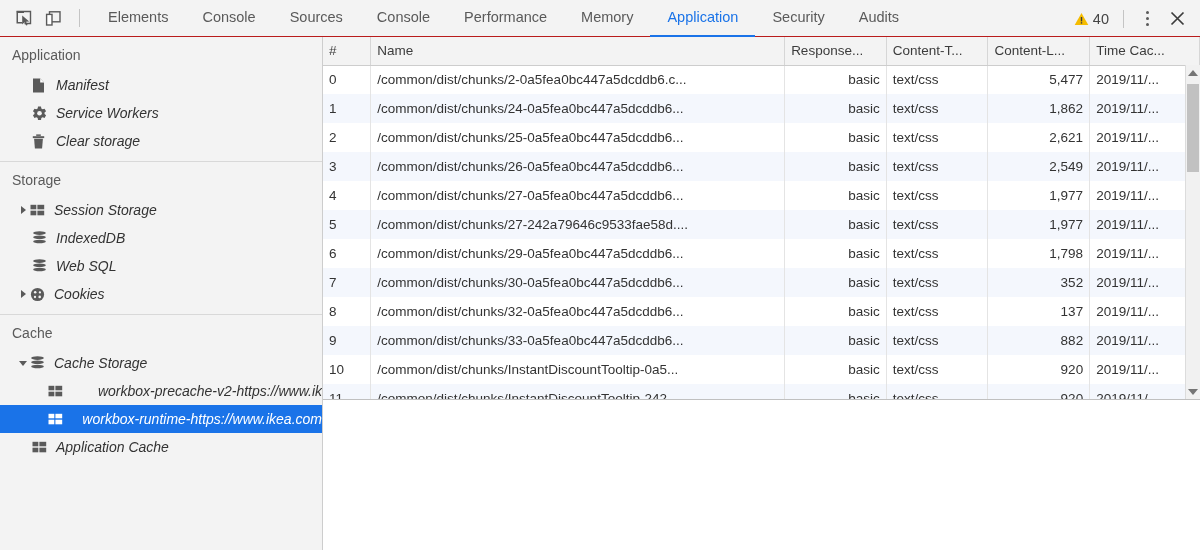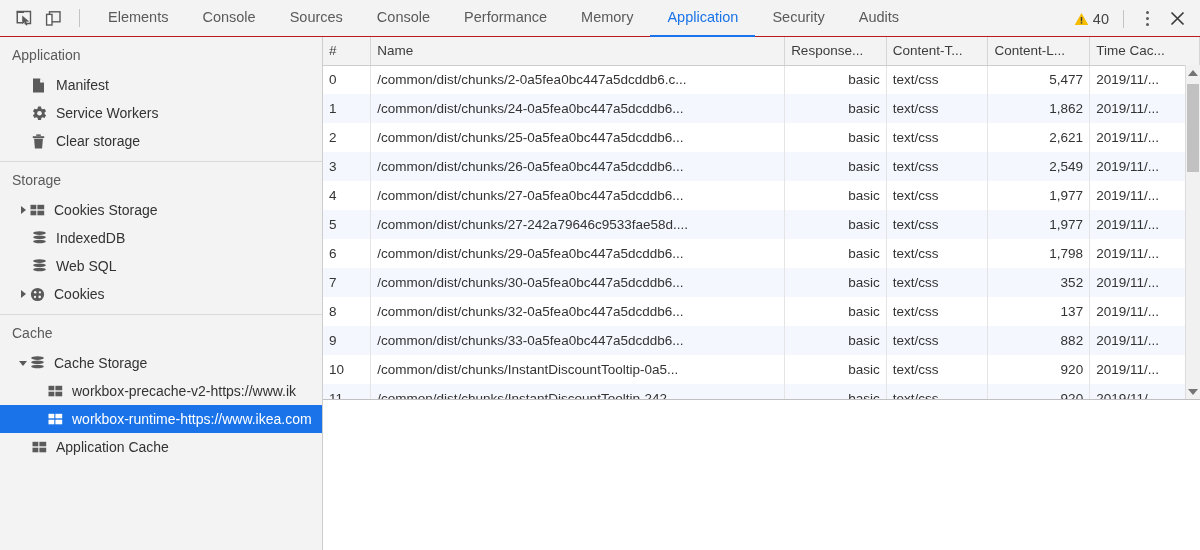--- a/index.html
+++ b/index.html
@@ -175,24 +175,24 @@
     border-left: 4px solid transparent;
     border-right: 4px solid transparent;
   }
   .sb-ico {
     width: 22px;
     min-width: 22px;
     display: flex;
     align-items: center;
     justify-content: flex-start;
   }
-  .sb-label { padding-left: 2px; }
+  .sb-label { padding-left: 2px; font-style: italic; }
   .indent-1 { padding-left: 16px; }
   .indent-2 { padding-left: 32px; }
-  .indent-3 { padding-left: 48px; }
+  .indent-3 { padding-left: 48px; justify-content: space-between; }
 
   
   .rightpane {
     flex: 1;
     display: flex;
     flex-direction: column;
     background: #ffffff;
     overflow: hidden;
     min-width: 0;
   }
@@ -458,21 +458,21 @@
           <span class="tri-right"></span>
         </span>
       <span class="sb-ico">
         <svg width="15" height="13" viewBox="0 0 15 13">
           <rect x="0.5" y="0.8" width="5.8" height="4.5" fill="#5a5a5a"></rect>
           <rect x="7.4" y="0.8" width="6.8" height="4.5" fill="#5a5a5a"></rect>
           <rect x="0.5" y="6.7" width="5.8" height="4.6" fill="#5a5a5a"></rect>
           <rect x="7.4" y="6.7" width="6.8" height="4.6" fill="#5a5a5a"></rect>
         </svg>
       </span>
-      <span class="sb-label">Cookies Storage</span>
+      <span class="sb-label">Session Storage</span>
     </div>
 
     <div class="sb-row indent-2">
       <span class="sb-ico">
         <svg width="15" height="14" viewBox="0 0 15 14">
           <ellipse cx="7.5" cy="2.1" rx="6.3" ry="1.8" fill="#5a5a5a"></ellipse>
           <ellipse cx="7.5" cy="6.3" rx="6.3" ry="1.8" fill="#5a5a5a"></ellipse>
           <ellipse cx="7.5" cy="10.5" rx="6.3" ry="1.8" fill="#5a5a5a"></ellipse>
         </svg>
       </span>

